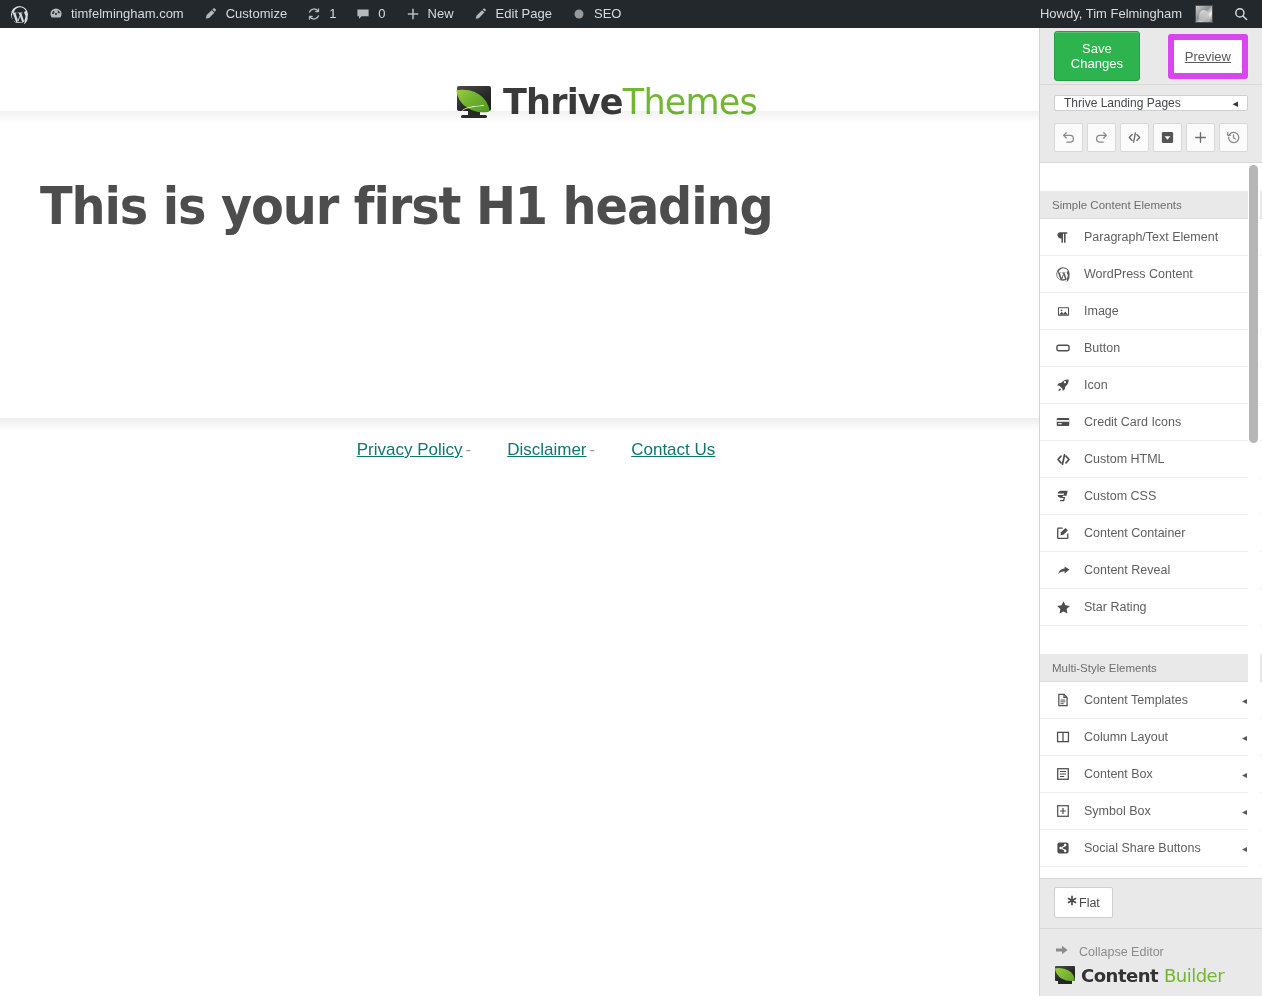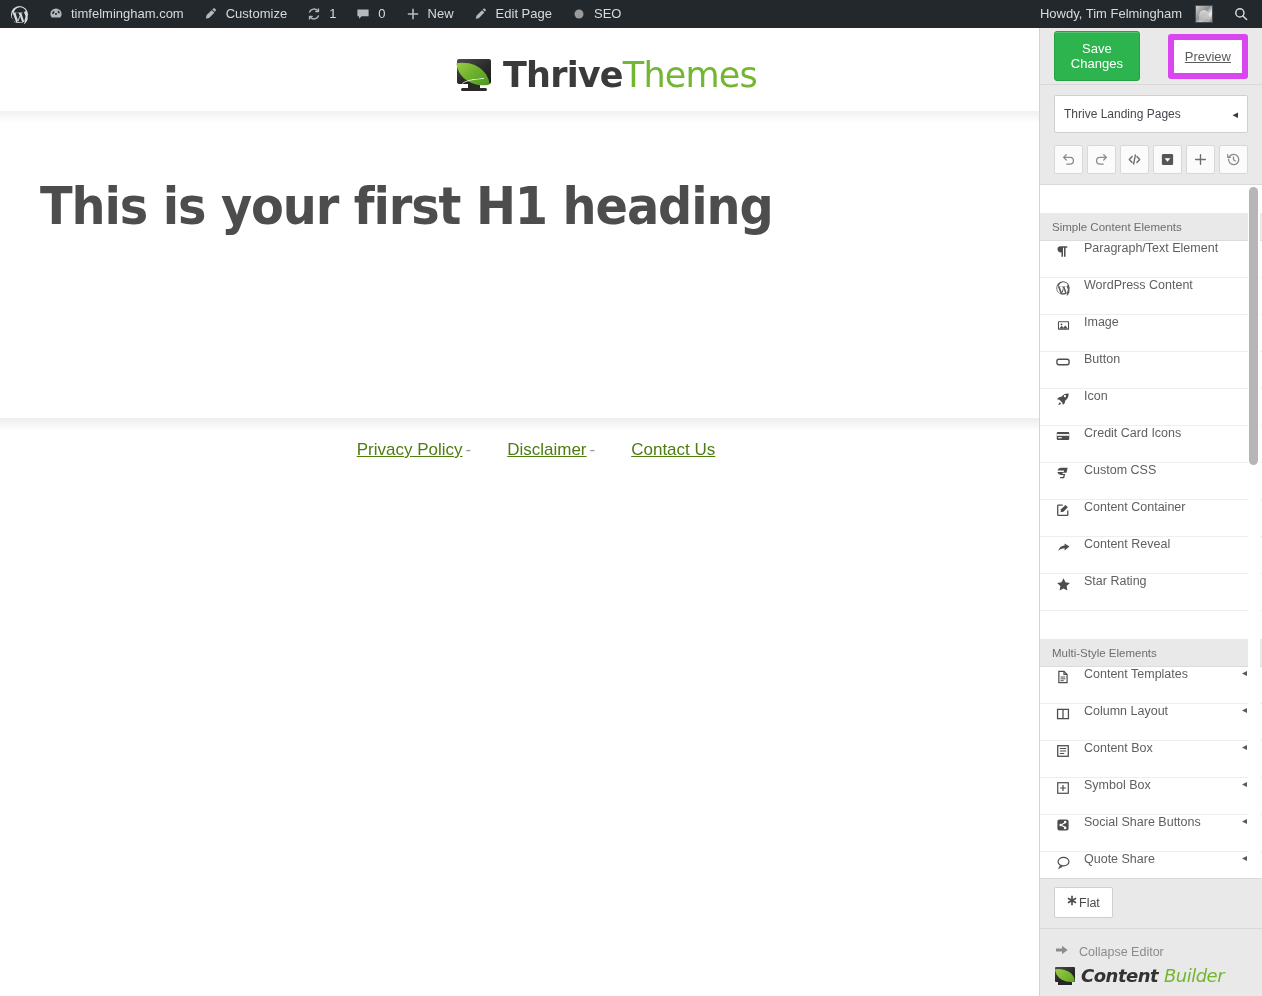--- a/index.html
+++ b/index.html
@@ -51,21 +51,21 @@
   
   #canvas {
     position: absolute; top: 28px; left: 0;
     width: 1039px; height: 968px;
     background: #ffffff;
     overflow: hidden;
   }
   #site-header {
     height: 94px; width: 1212px;
     background: #ffffff;
-    display: flex; align-items: center; justify-content: center;
+    display: flex; align-items: flex-end; justify-content: center;
     position: relative;
   }
   #site-header::after {
     content: ""; position: absolute; left: 0; right: 0; bottom: -1px; height: 12px;
     background: linear-gradient(to bottom, rgba(0,0,0,0.055), rgba(0,0,0,0));
     pointer-events: none;
   }
   .tt-logo { display: flex; align-items: center; gap: 10px; }
   .tt-mark {
     width: 38px; height: 32px; position: relative; flex: none;
@@ -124,21 +124,21 @@
     transform-origin: left center;
   }
 
   #site-footer {
     margin-top: 22px;
     text-align: center;
     font-size: 17px;
     color: #9a9a9a;
     font-family: "Liberation Sans", sans-serif;
   }
-  #site-footer a { color: #4d7c0f; text-decoration: underline; margin-left: 33px; }
+  #site-footer a { color: #0f766e; text-decoration: underline; margin-left: 33px; }
   #site-footer .sep { padding: 0 3px; }
 
   
   #sidebar {
     position: absolute; top: 28px; left: 1039px;
     width: 223px; height: 968px;
     background: #e9e9e9;
     border-left: 1px solid #d3d3d3;
     display: flex; flex-direction: column;
     font-size: 12px;
@@ -171,21 +171,21 @@
     padding: 9px 11px;
     border-radius: 3px;
     cursor: pointer;
     text-decoration: underline;
     font-family: "Liberation Sans", sans-serif;
   }
   .sb-selectwrap {
     flex: none; padding: 10px 12px 9px 14px;
   }
   #tpl-select {
-    width: 194px; height: 38px;
+    width: 194px; height: 16px;
     background: #ffffff;
     border: 1px solid #cfcfcf;
     border-radius: 2px;
     display: flex; align-items: center;
     padding: 0 9px;
     font-size: 12px; color: #44484d;
     cursor: pointer;
     position: relative;
   }
   #tpl-select .caret {
@@ -219,21 +219,21 @@
   .grp-head {
     background: #e9e9e9;
     border-bottom: 1px solid #dcdcdc;
     padding: 8px 12px 7px 12px;
     font-size: 11.5px;
     color: #6e6e6e;
     margin-top: 28px;
   }
   .el-row {
     height: 37px;
-    display: flex; align-items: flex-start;
+    display: flex; align-items: center;
     padding: 0 10px 0 12px;
     border-bottom: 1px solid #eeeeee;
     background: #ffffff;
     cursor: pointer;
   }
   .el-ico {
     width: 22px; height: 20px; flex: none;
     display: flex; align-items: center; justify-content: center;
     color: #4d4d4d;
     margin-right: 10px;
@@ -271,21 +271,21 @@
   .sb-footer {
     flex: none;
     background: #e9e9e9;
     padding: 13px 12px 10px 14px;
   }
   #collapse-editor {
     display: flex; align-items: center; gap: 9px;
     color: #8b8b8b; font-size: 12.5px; cursor: pointer;
     margin-bottom: 4px;
   }
-  .cb-logo { display: flex; align-items: flex-end; gap: 5px; font-style: italic; }
+  .cb-logo { display: flex; align-items: center; gap: 5px; }
   .cb-mark { width: 22px; height: 19px; position: relative; flex: none; }
   .cb-mark .screen {
     position: absolute; left: 1px; top: 0; width: 20px; height: 15px;
     background: linear-gradient(150deg,#4c4c4c 0%,#262626 60%,#1a1a1a 100%);
     border-radius: 1px;
   }
   .cb-mark .base {
     position: absolute; left: 4px; top: 15px; width: 14px; height: 3px; background: #262626;
   }
   .cb-mark .leaf {
@@ -545,20 +545,30 @@
         <span class="el-ico">
           <svg viewBox="0 0 20 20" width="16" height="16">
             <rect x="2.2" y="5" width="15.6" height="10" rx="1.4" fill="#4d4d4d"></rect>
             <rect x="2.2" y="7.6" width="15.6" height="2.1" fill="#fff"></rect>
             <rect x="4" y="11.4" width="4.4" height="1.5" fill="#fff"></rect>
           </svg>
         </span>
         <span class="el-label">Credit Card Icons</span>
       </div>
 
+      <div class="el-row">
+        <span class="el-ico">
+          <svg viewBox="0 0 20 20" width="17" height="17" fill="none" stroke="#4d4d4d" stroke-width="2" stroke-linecap="round" stroke-linejoin="round">
+            <path d="M7.1 6.1L3.5 10l3.6 3.9"></path>
+              <path d="M12.9 6.1L16.5 10l-3.6 3.9"></path>
+              <path d="M11.2 4.4L8.8 15.6"></path>
+          </svg>
+        </span>
+        <span class="el-label">Custom HTML</span>
+      </div>
 
       <div class="el-row">
         <span class="el-ico">
           <svg viewBox="0 0 20 20" width="16" height="16" fill="#4d4d4d">
             <path d="M15.8 3.4H7.6a4.4 4.4 0 00-4.3 3.4h8.1l-.5 2.1H3.1a4.4 4.4 0 004.3 3.5h3.3l-.6 2.5H6.6l-.5 1.7h5.4l1.2-5.2H9.3l.4-1.6h4.7z"></path>
           </svg>
         </span>
         <span class="el-label">Custom CSS</span>
       </div>
 

